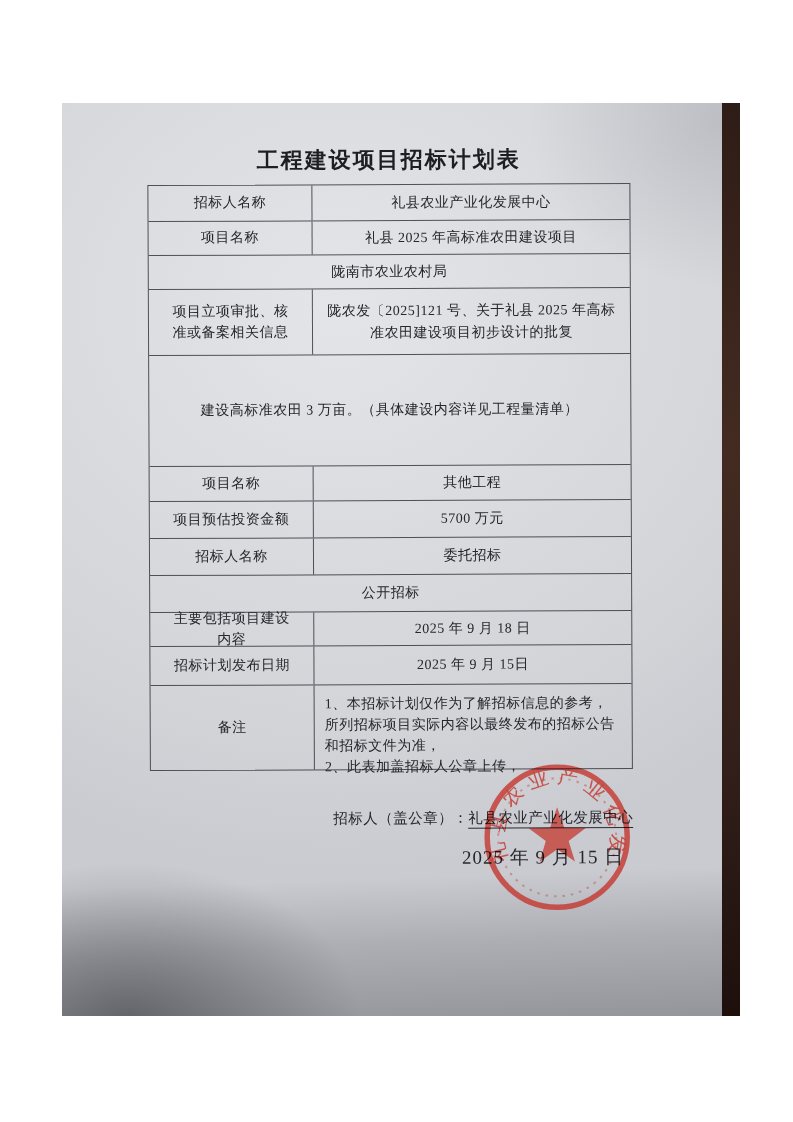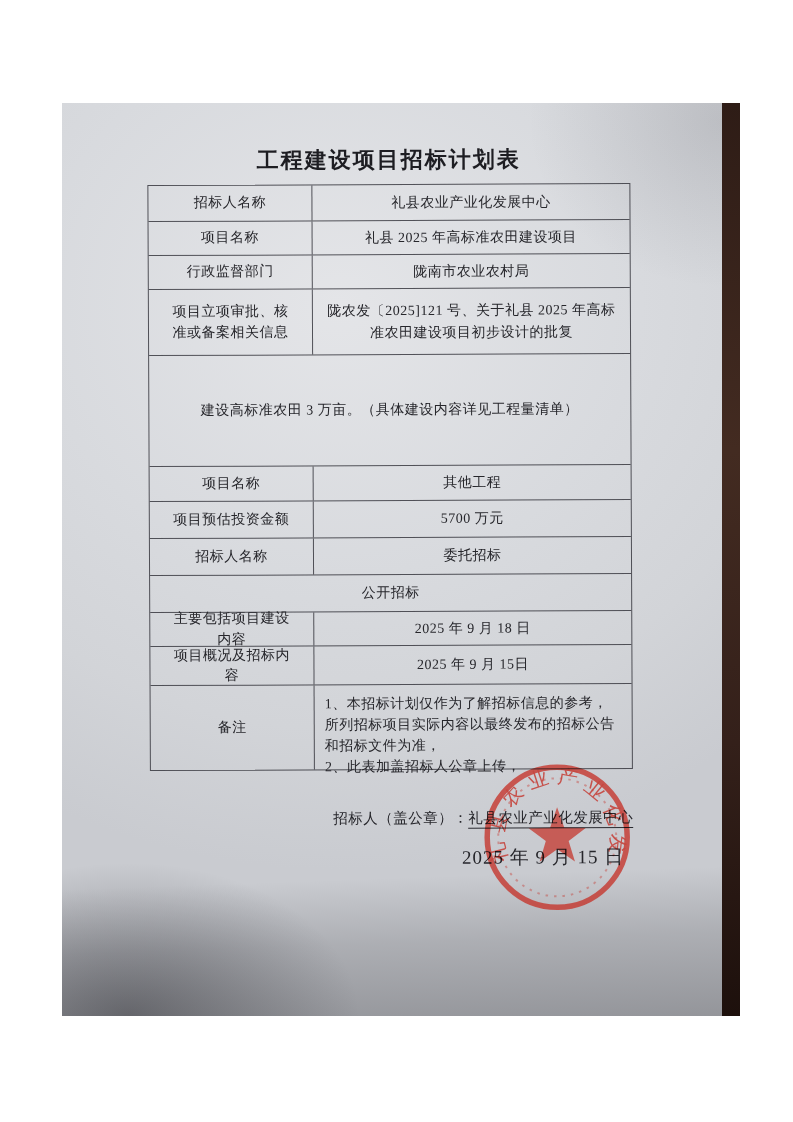--- a/index.html
+++ b/index.html
@@ -79,21 +79,20 @@
     <div class="doc-table">
       <div class="tr r1">
         <div class="tl">招标人名称</div>
         <div class="tv">礼县农业产业化发展中心</div>
       </div>
       <div class="tr r2">
         <div class="tl">项目名称</div>
         <div class="tv">礼县 2025 年高标准农田建设项目</div>
       </div>
       <div class="tr r3">
-        <div class="tl">行政监督部门</div>
         <div class="tv">陇南市农业农村局</div>
       </div>
       <div class="tr r4">
         <div class="tl">项目立项审批、核准或备案相关信息</div>
         <div class="tv">陇农发〔2025]121 号、关于礼县 2025 年高标准农田建设项目初步设计的批复</div>
       </div>
       <div class="tr r5">
         <div class="tv">建设高标准农田 3 万亩。（具体建设内容详见工程量清单）</div>
       </div>
       <div class="tr r6">
@@ -109,21 +108,21 @@
         <div class="tv">委托招标</div>
       </div>
       <div class="tr r9">
         <div class="tv">公开招标</div>
       </div>
       <div class="tr r10">
         <div class="tl">主要包括项目建设内容</div>
         <div class="tv">2025 年 9 月 18 日</div>
       </div>
       <div class="tr r11">
-        <div class="tl">项目概况及招标内容</div>
+        <div class="tl">招标计划发布日期</div>
         <div class="tv">2025 年 9 月 15日</div>
       </div>
       <div class="tr r12">
         <div class="tl">备注</div>
         <div class="tv">1、本招标计划仅作为了解招标信息的参考，所列招标项目实际内容以最终发布的招标公告和招标文件为准，
 2、此表加盖招标人公章上传，</div>
       </div>
     </div>
 
     <div class="sig-line"><span>招标人（盖公章）：</span><span class="sig-name">礼县农业产业化发展中心</span></div>

